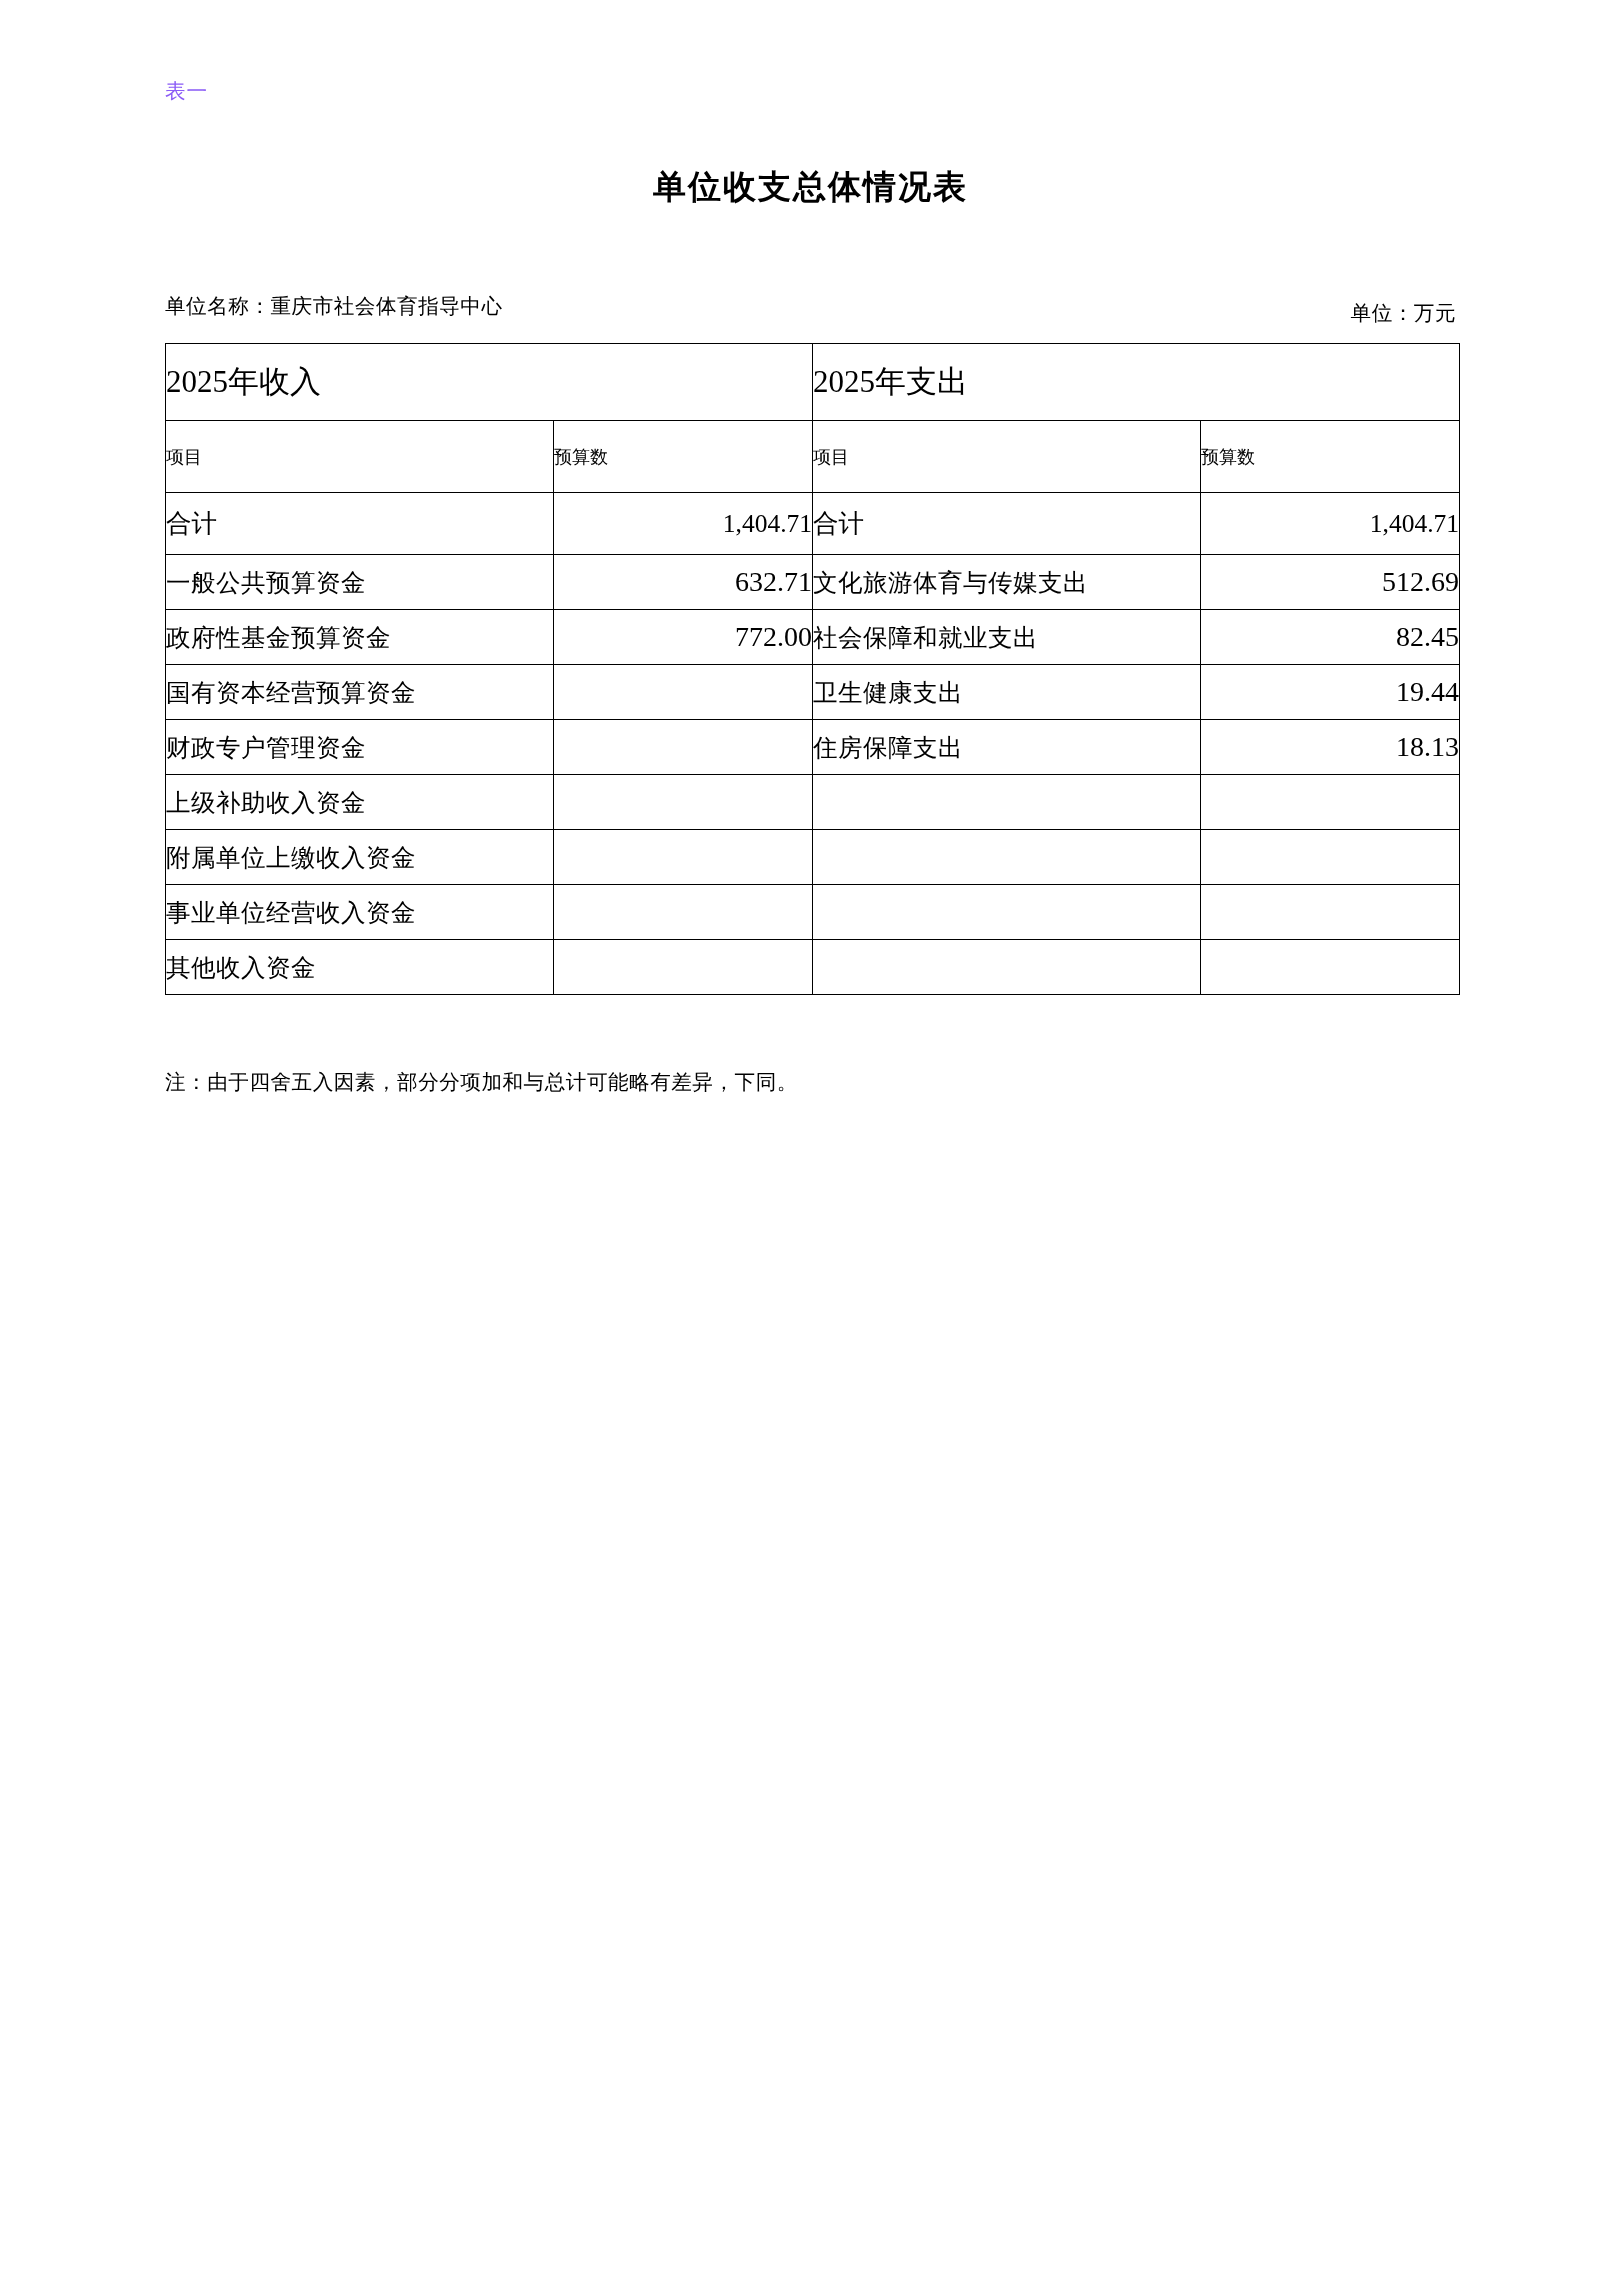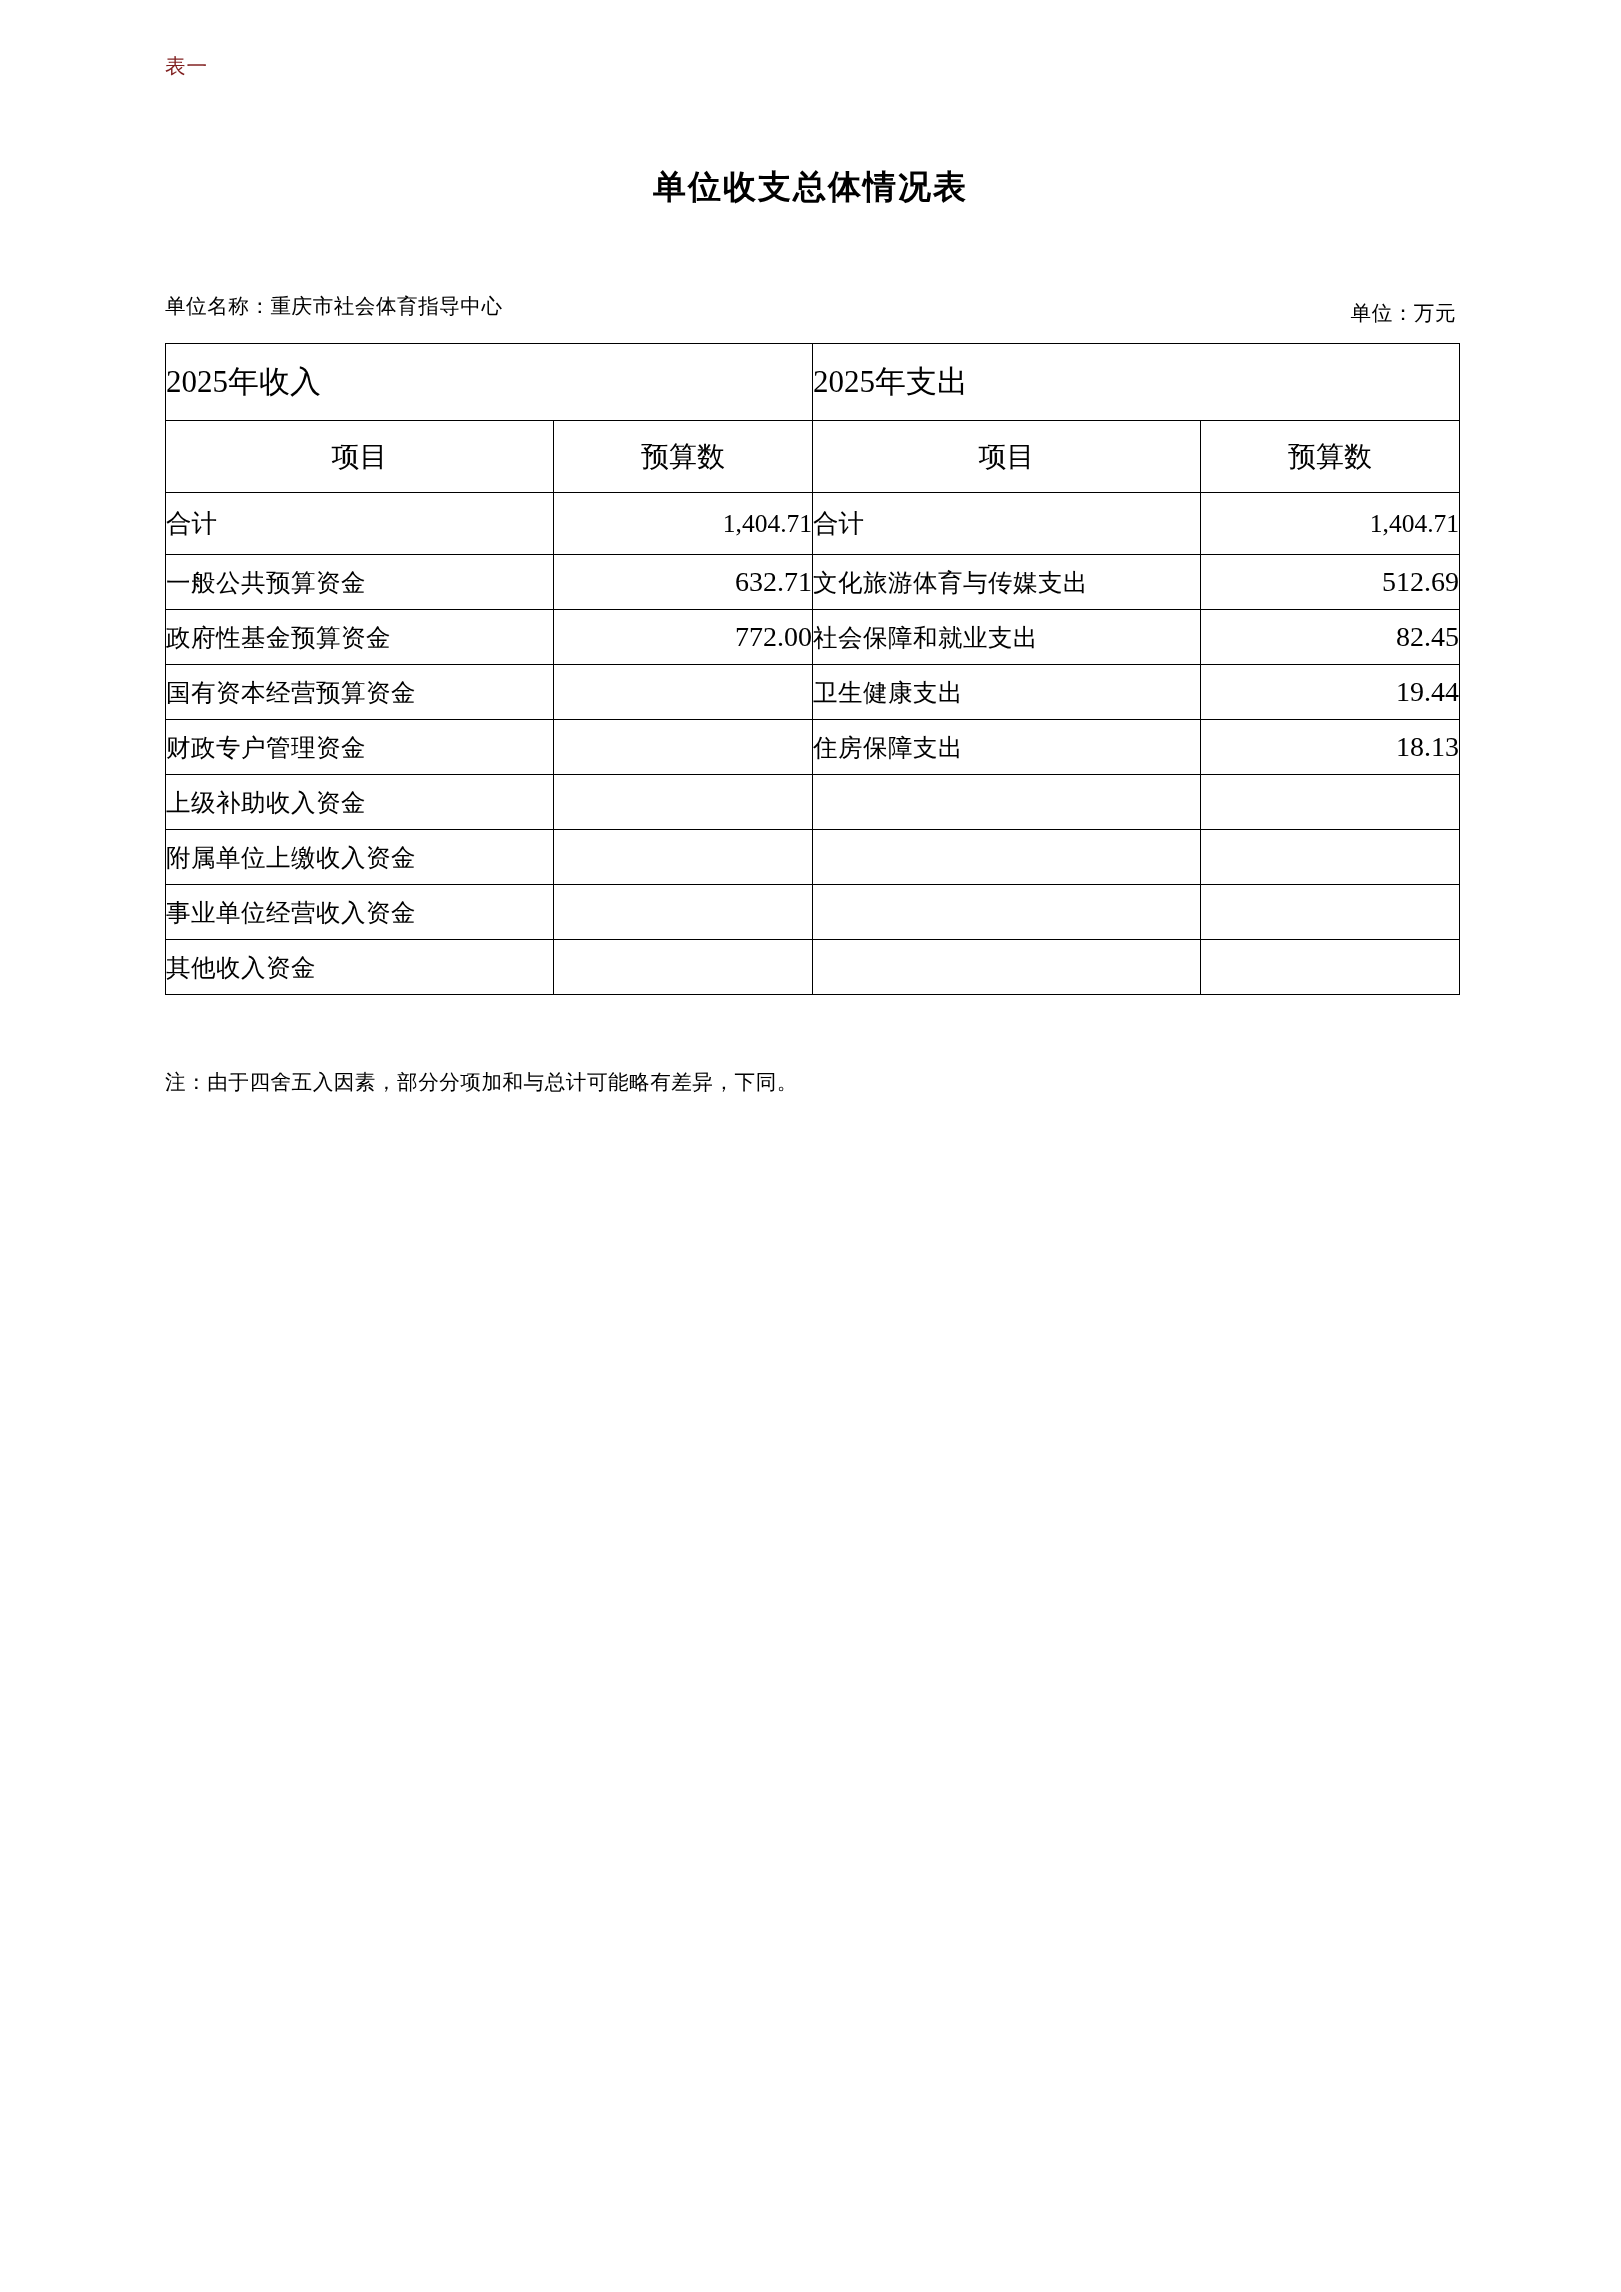--- a/index.html
+++ b/index.html
@@ -18,25 +18,25 @@
   .page {
     position: relative;
     width: 1621px;
     height: 2293px;
     box-sizing: border-box;
     padding: 0;
   }
   .corner-label {
     position: absolute;
     left: 165px;
-    top: 52px;
+    top: 77px;
     font-family: "Liberation Sans", "DejaVu Sans", sans-serif;
     font-size: 20.6px;
     letter-spacing: 1px;
-    color: #7f1d1d;
+    color: #8b5cf6;
   }
   .doc-title {
     position: absolute;
     left: 0;
     right: 0;
     top: 165px;
     text-align: center;
     font-family: Liberation Serif, serif;
     font-weight: bold;
     font-size: 33px;
@@ -89,22 +89,22 @@
   col.c4 { width: 259px; }
 
   .grp-head {
     height: 76px;
     text-align: left;
     font-size: 31px;
     font-family: "Liberation Serif", "DejaVu Serif", serif;
   }
   .col-head {
     height: 71px;
-    text-align: center;
-    font-size: 28px;
+    text-align: left;
+    font-size: 18px;
   }
   .total-row td {
     height: 61px;
     font-size: 25.5px;
   }
   .total-label {
   }
   .num {
     text-align: right;
     padding-right: 13.7px;

